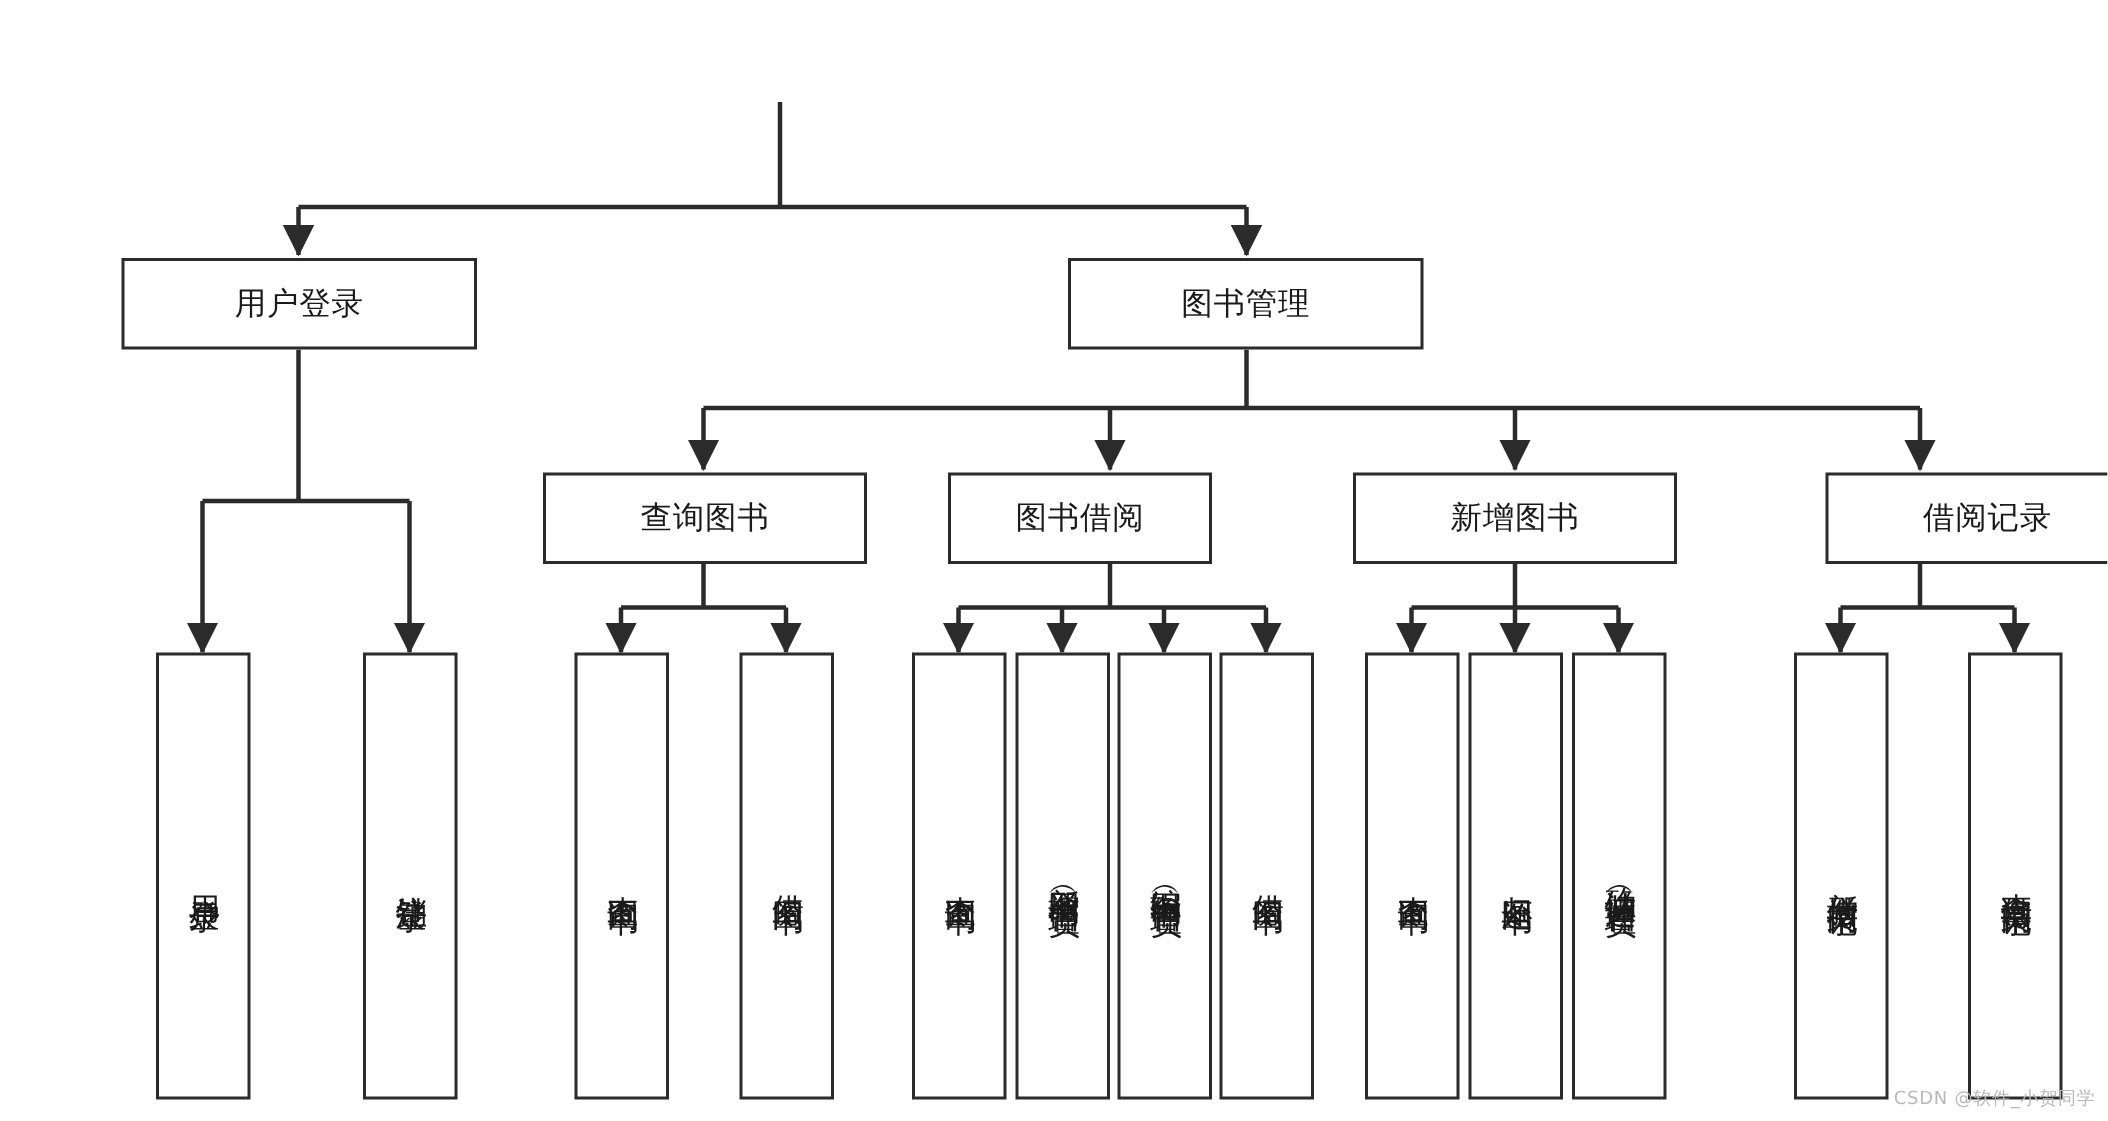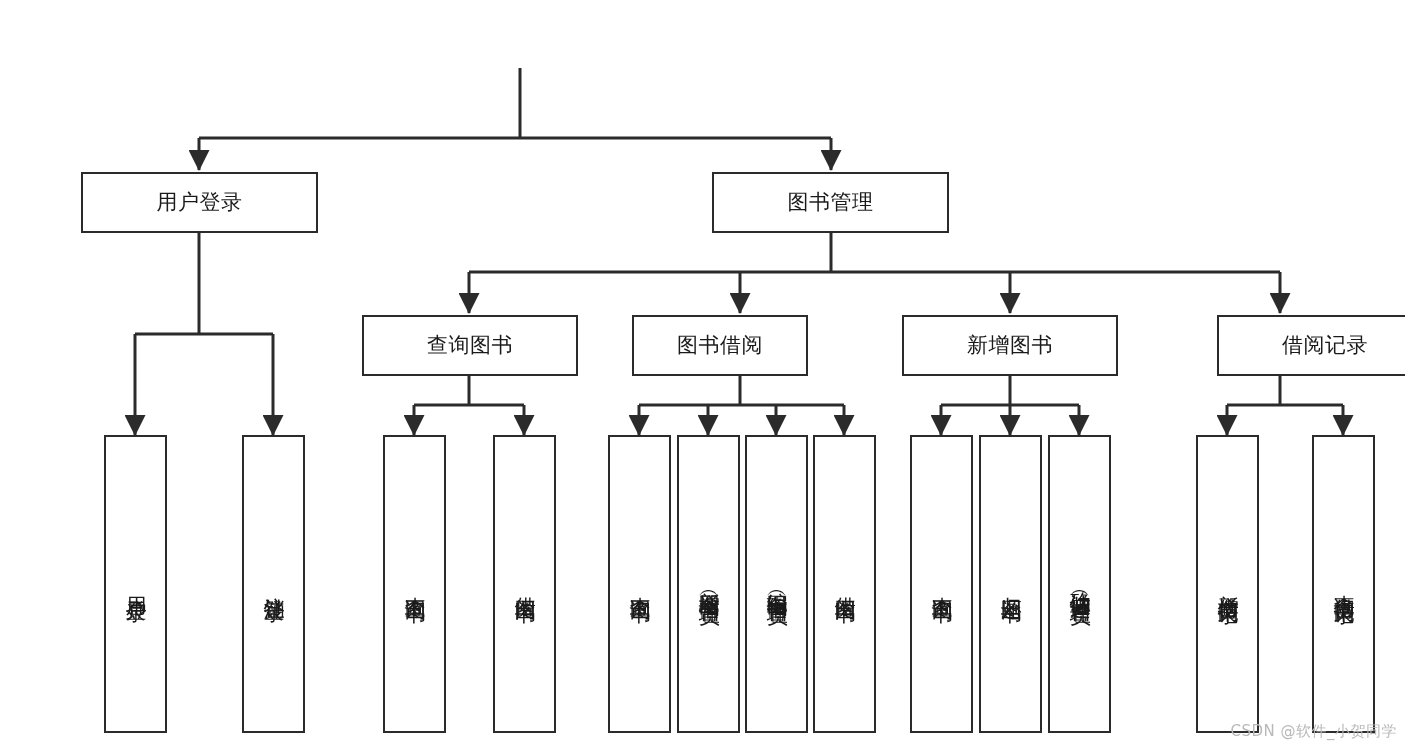--- a/index.html
+++ b/index.html
@@ -60,21 +60,21 @@
     font-size: 21px;
     line-height: 1.12;
     letter-spacing: 2px;
     white-space: nowrap;
     text-align: center;
   }
   #watermark {
     position: absolute;
     right: 8px;
     bottom: 6px;
-    font-size: 15px;
+    font-size: 12px;
     color: #b9b9b9;
     letter-spacing: 0.5px;
     white-space: nowrap;
     user-select: none;
     margin-left: 29px;
   }
 </style>
 </head>
 <body>
 

